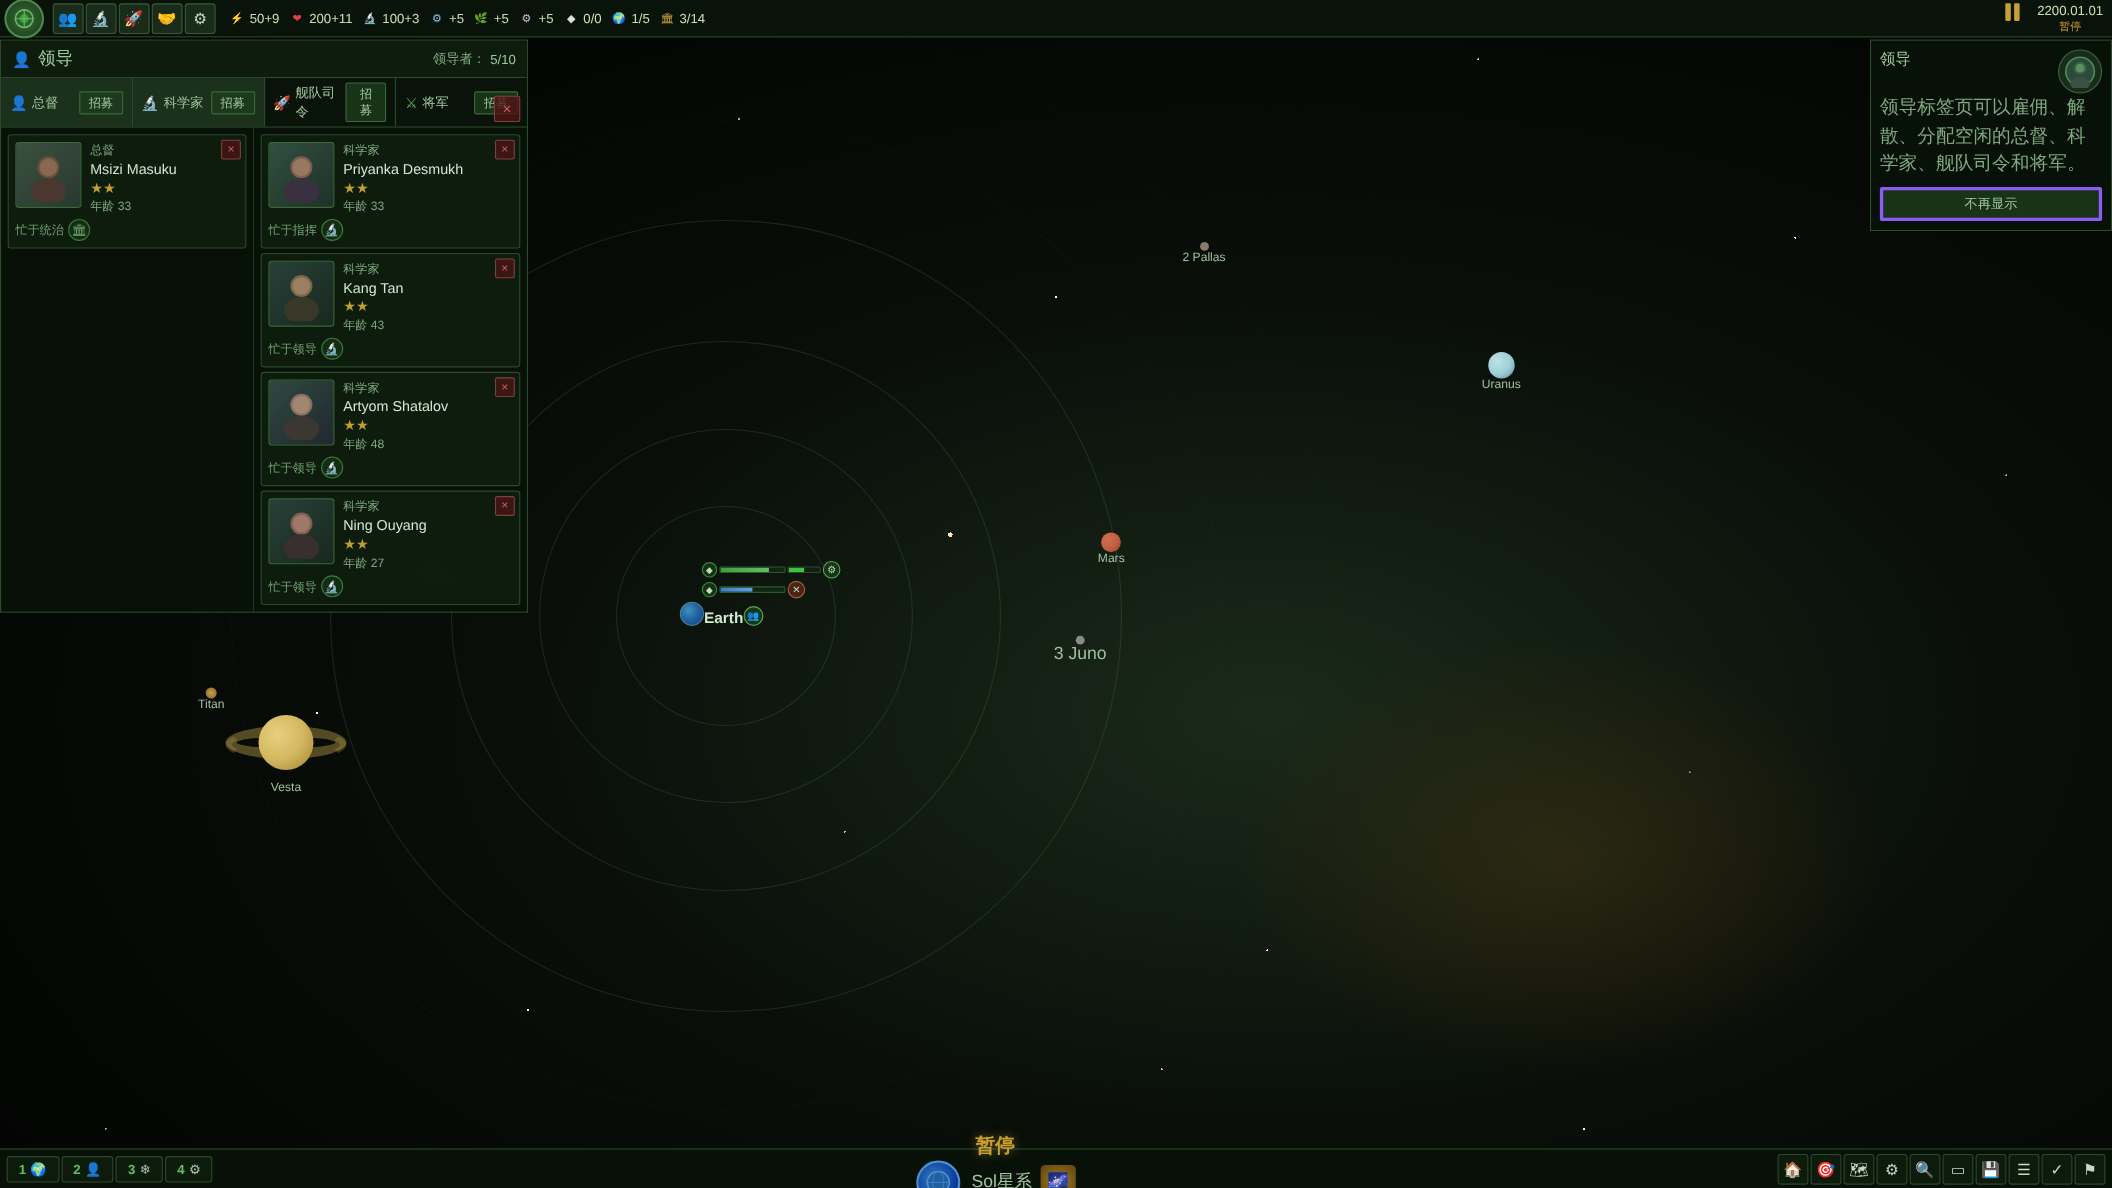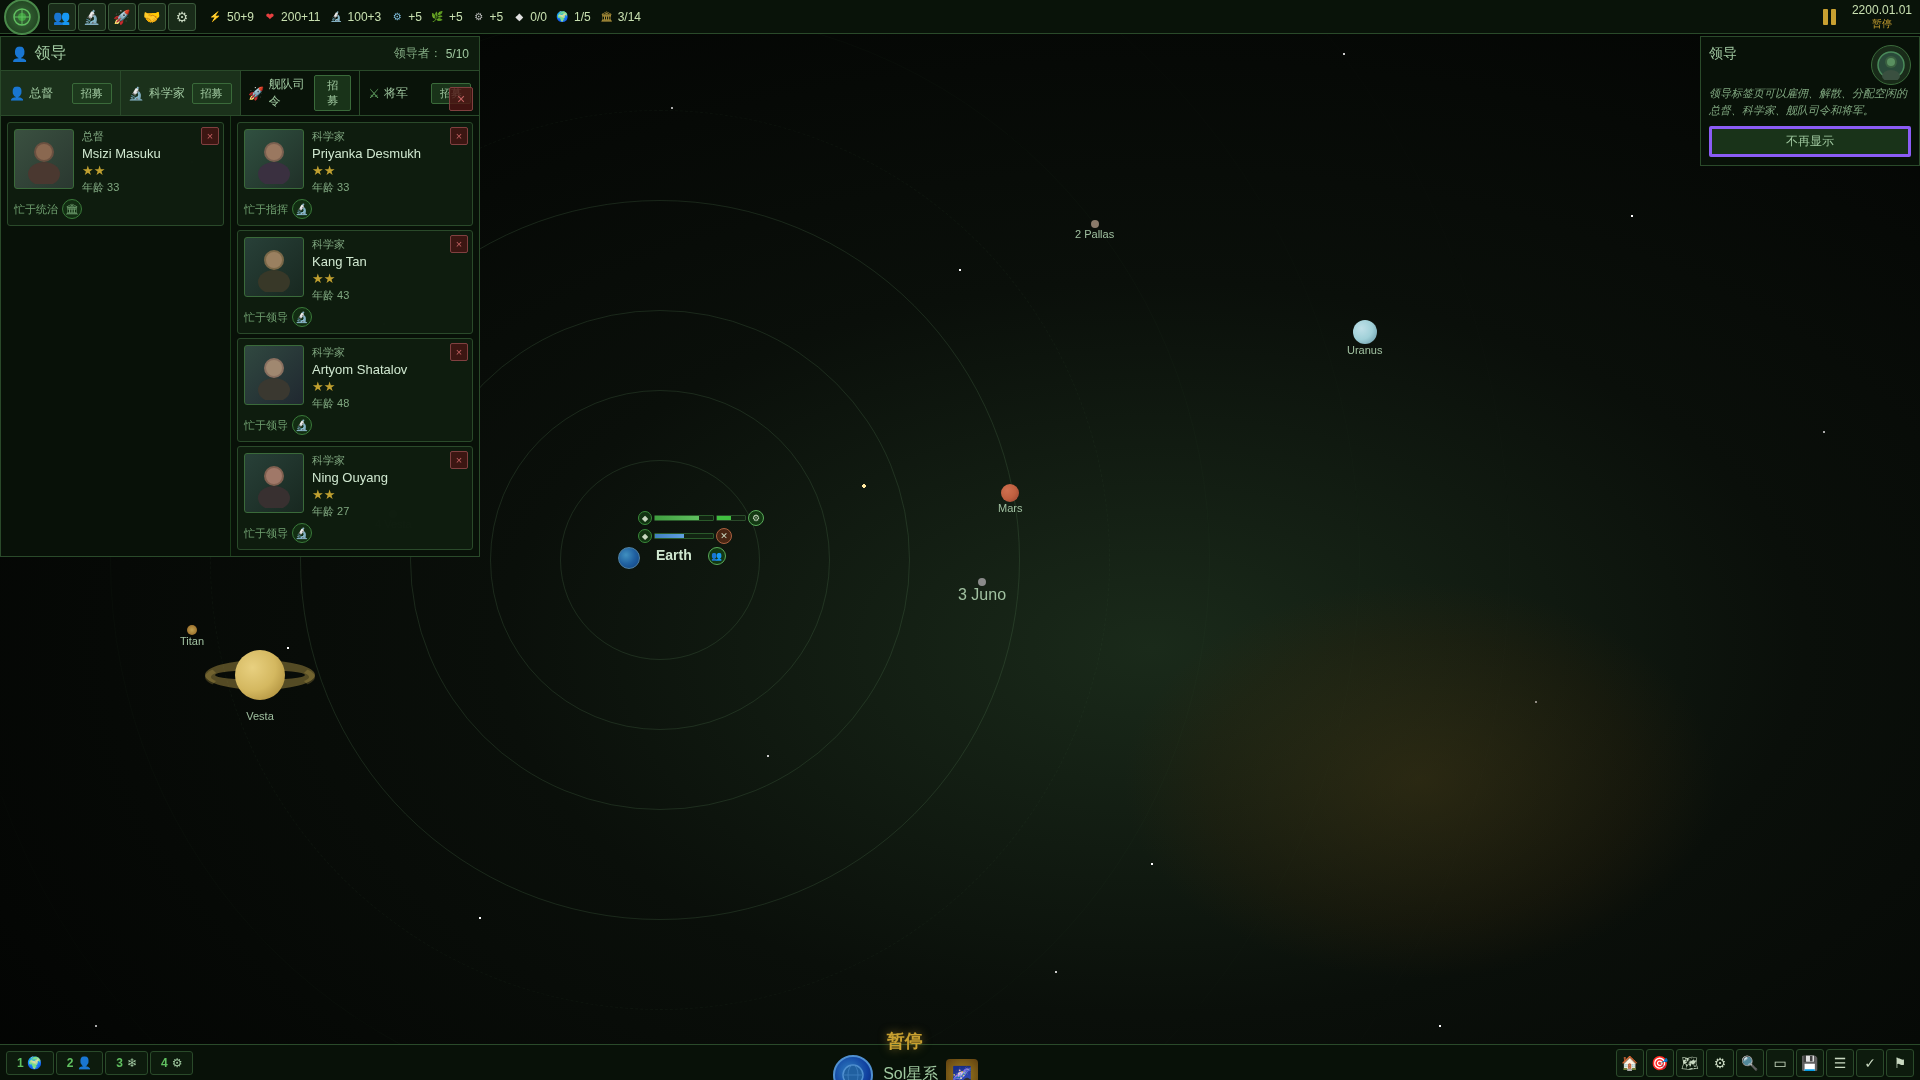--- a/index.html
+++ b/index.html
@@ -148,21 +148,20 @@
       height: 16px;
       display: flex;
       align-items: center;
       justify-content: center;
       font-size: 10px;
     }
 
     .topbar-right {
       margin-left: auto;
       display: flex;
-      align-items: center;
       gap: 16px;
       padding-right: 8px;
     }
 
     .pause-btn {
       display: flex;
       gap: 3px;
       cursor: pointer;
     }
     .pause-bar {
@@ -385,24 +384,23 @@
     }
 
     .tooltip-header {
       font-size: 14px;
       color: #a0c8a0;
       margin-bottom: 6px;
       text-align: center;
     }
 
     .tooltip-body {
-      font-size: 11px;
+      font-size: 17px;
       color: #80a880;
       line-height: 1.5;
-      font-style: italic;
     }
 
     .tooltip-dismiss {
       margin-top: 8px;
       padding: 4px 12px;
       background: rgba(30,60,30,0.8);
       border: 3px solid #8b5cf6;
       color: #a0c8a0;
       font-size: 12px;
       cursor: pointer;
@@ -584,22 +582,22 @@
       border: 1px solid #5aaa5a;
       display: flex;
       align-items: center;
       justify-content: center;
       font-size: 9px;
       background: rgba(20,60,20,0.9);
     }
 
     .earth-planet-row {
       display: flex;
-      align-items: flex-start;
-      gap: 16px;
+      align-items: flex-end;
+      gap: 0;
     }
 
     .earth-sphere {
       width: 22px;
       height: 22px;
       background: radial-gradient(circle at 35% 35%, #4090c0 0%, #2060a0 50%, #104080 100%);
       border-radius: 50%;
       border: 1px solid #5080a0;
       flex-shrink: 0;
     }

